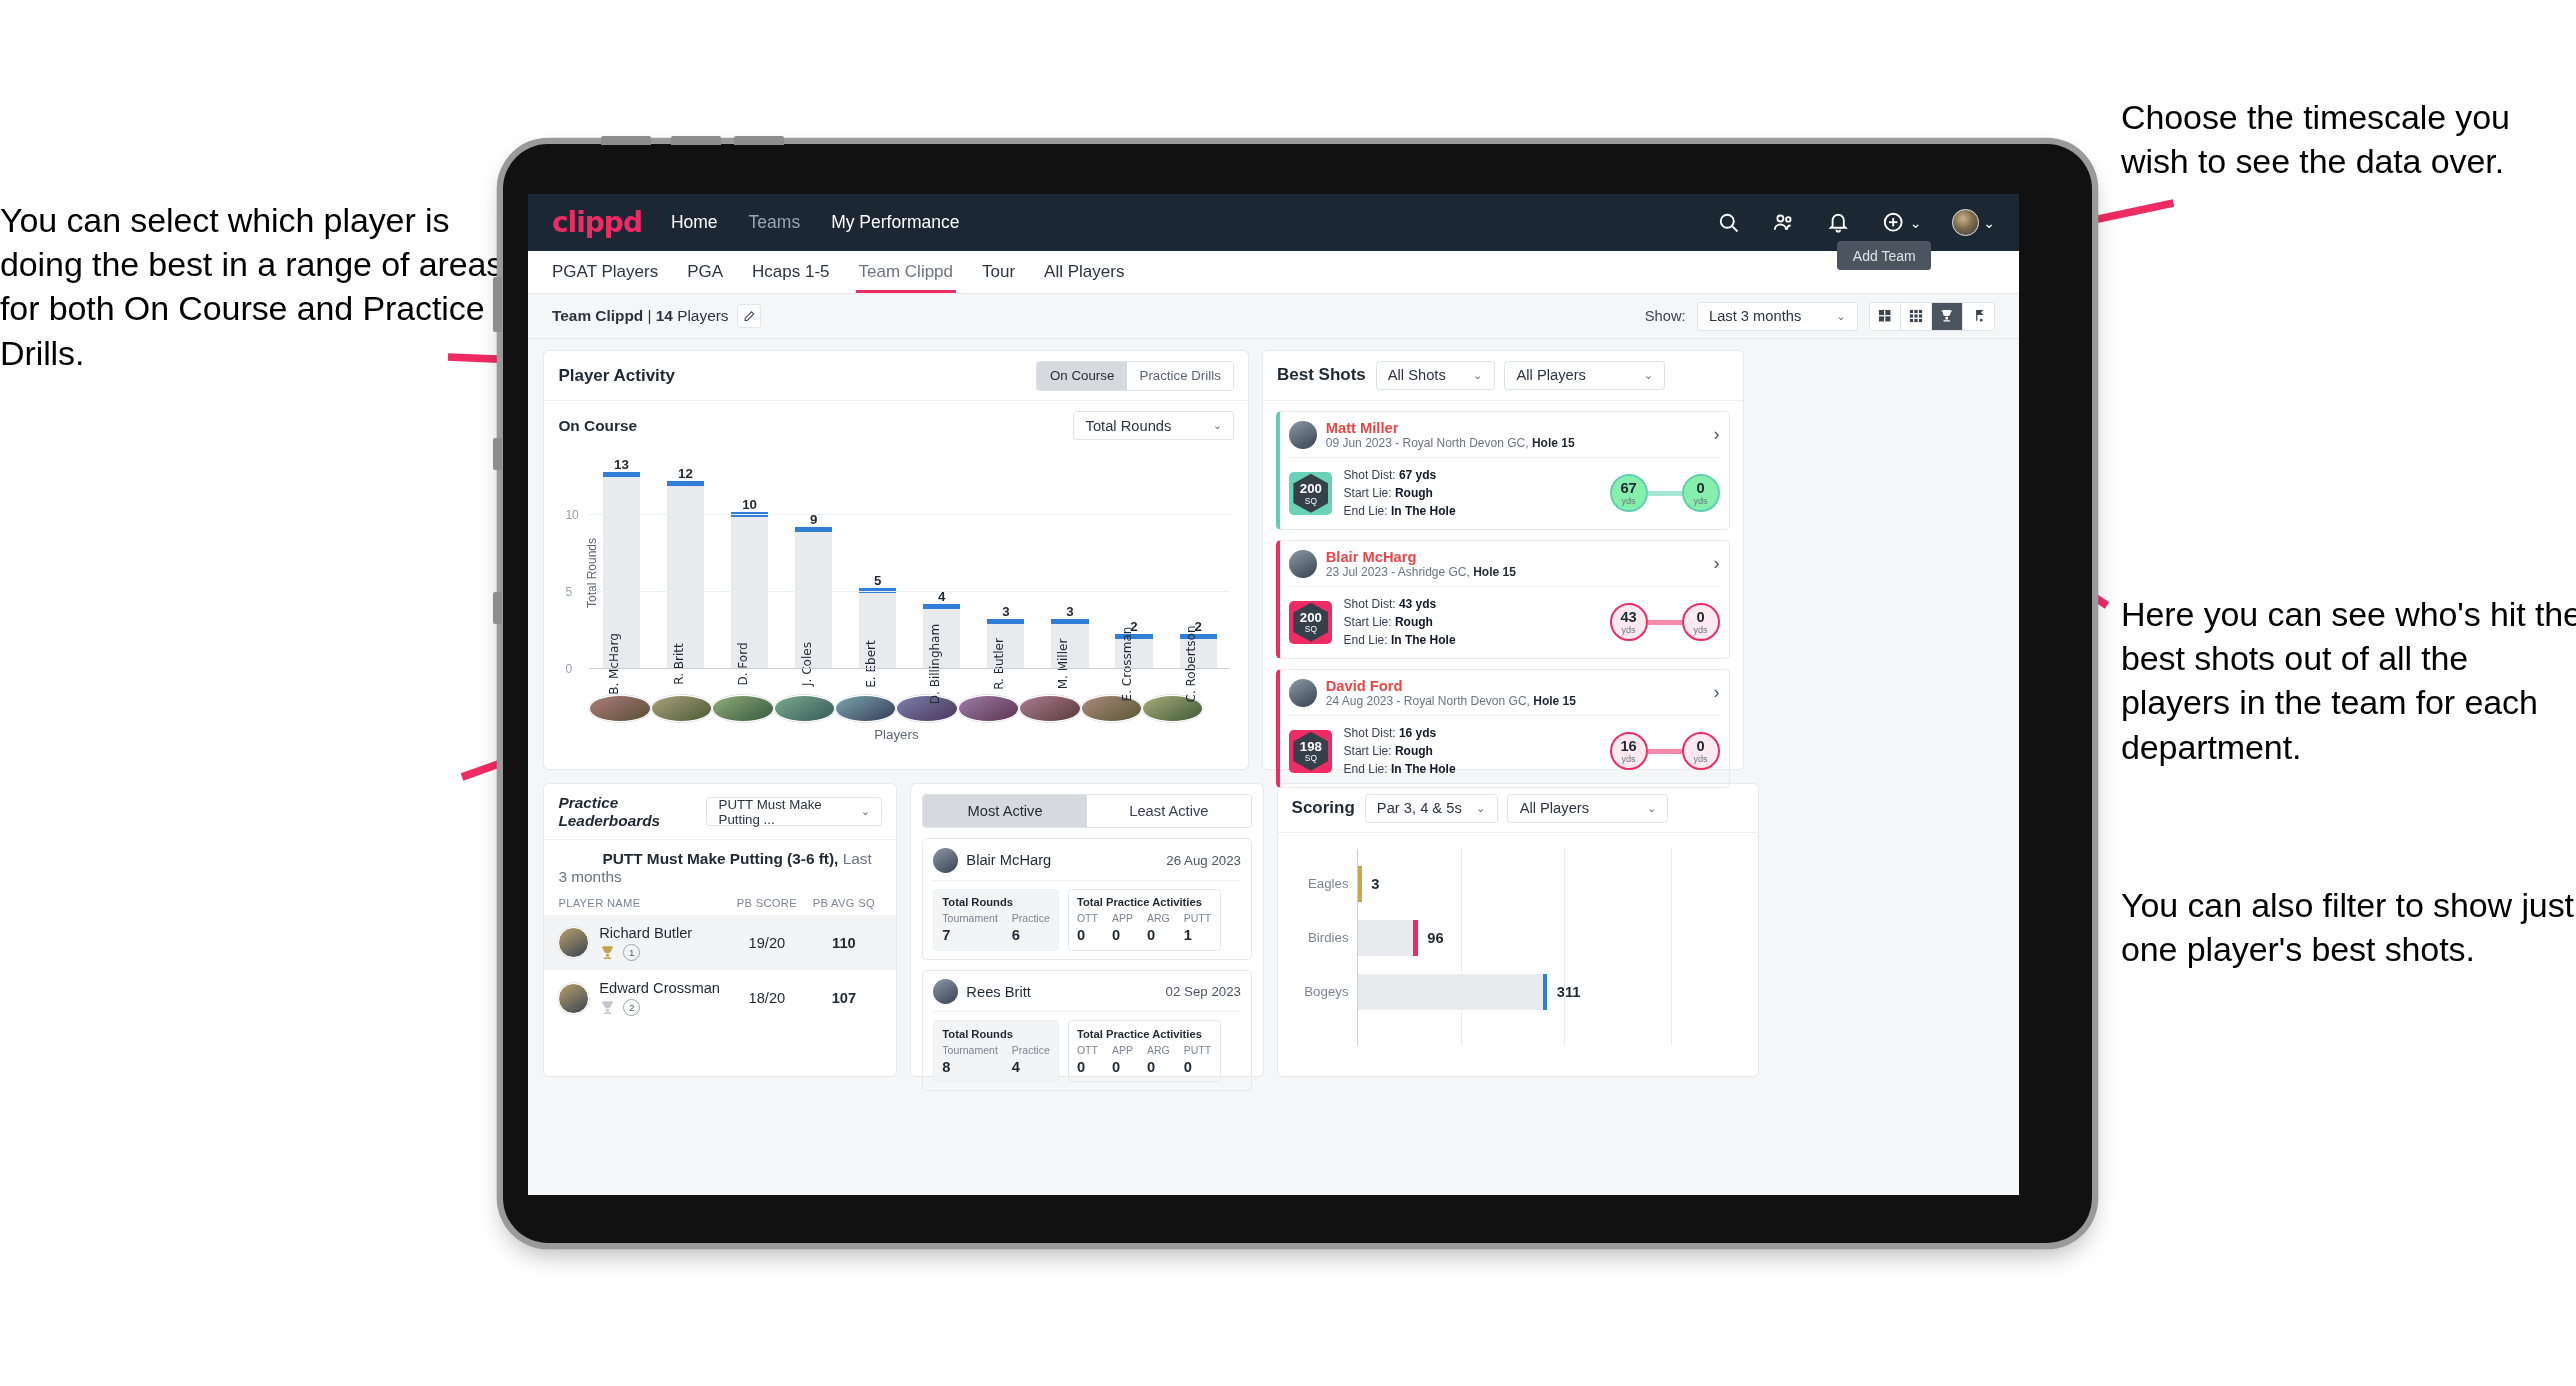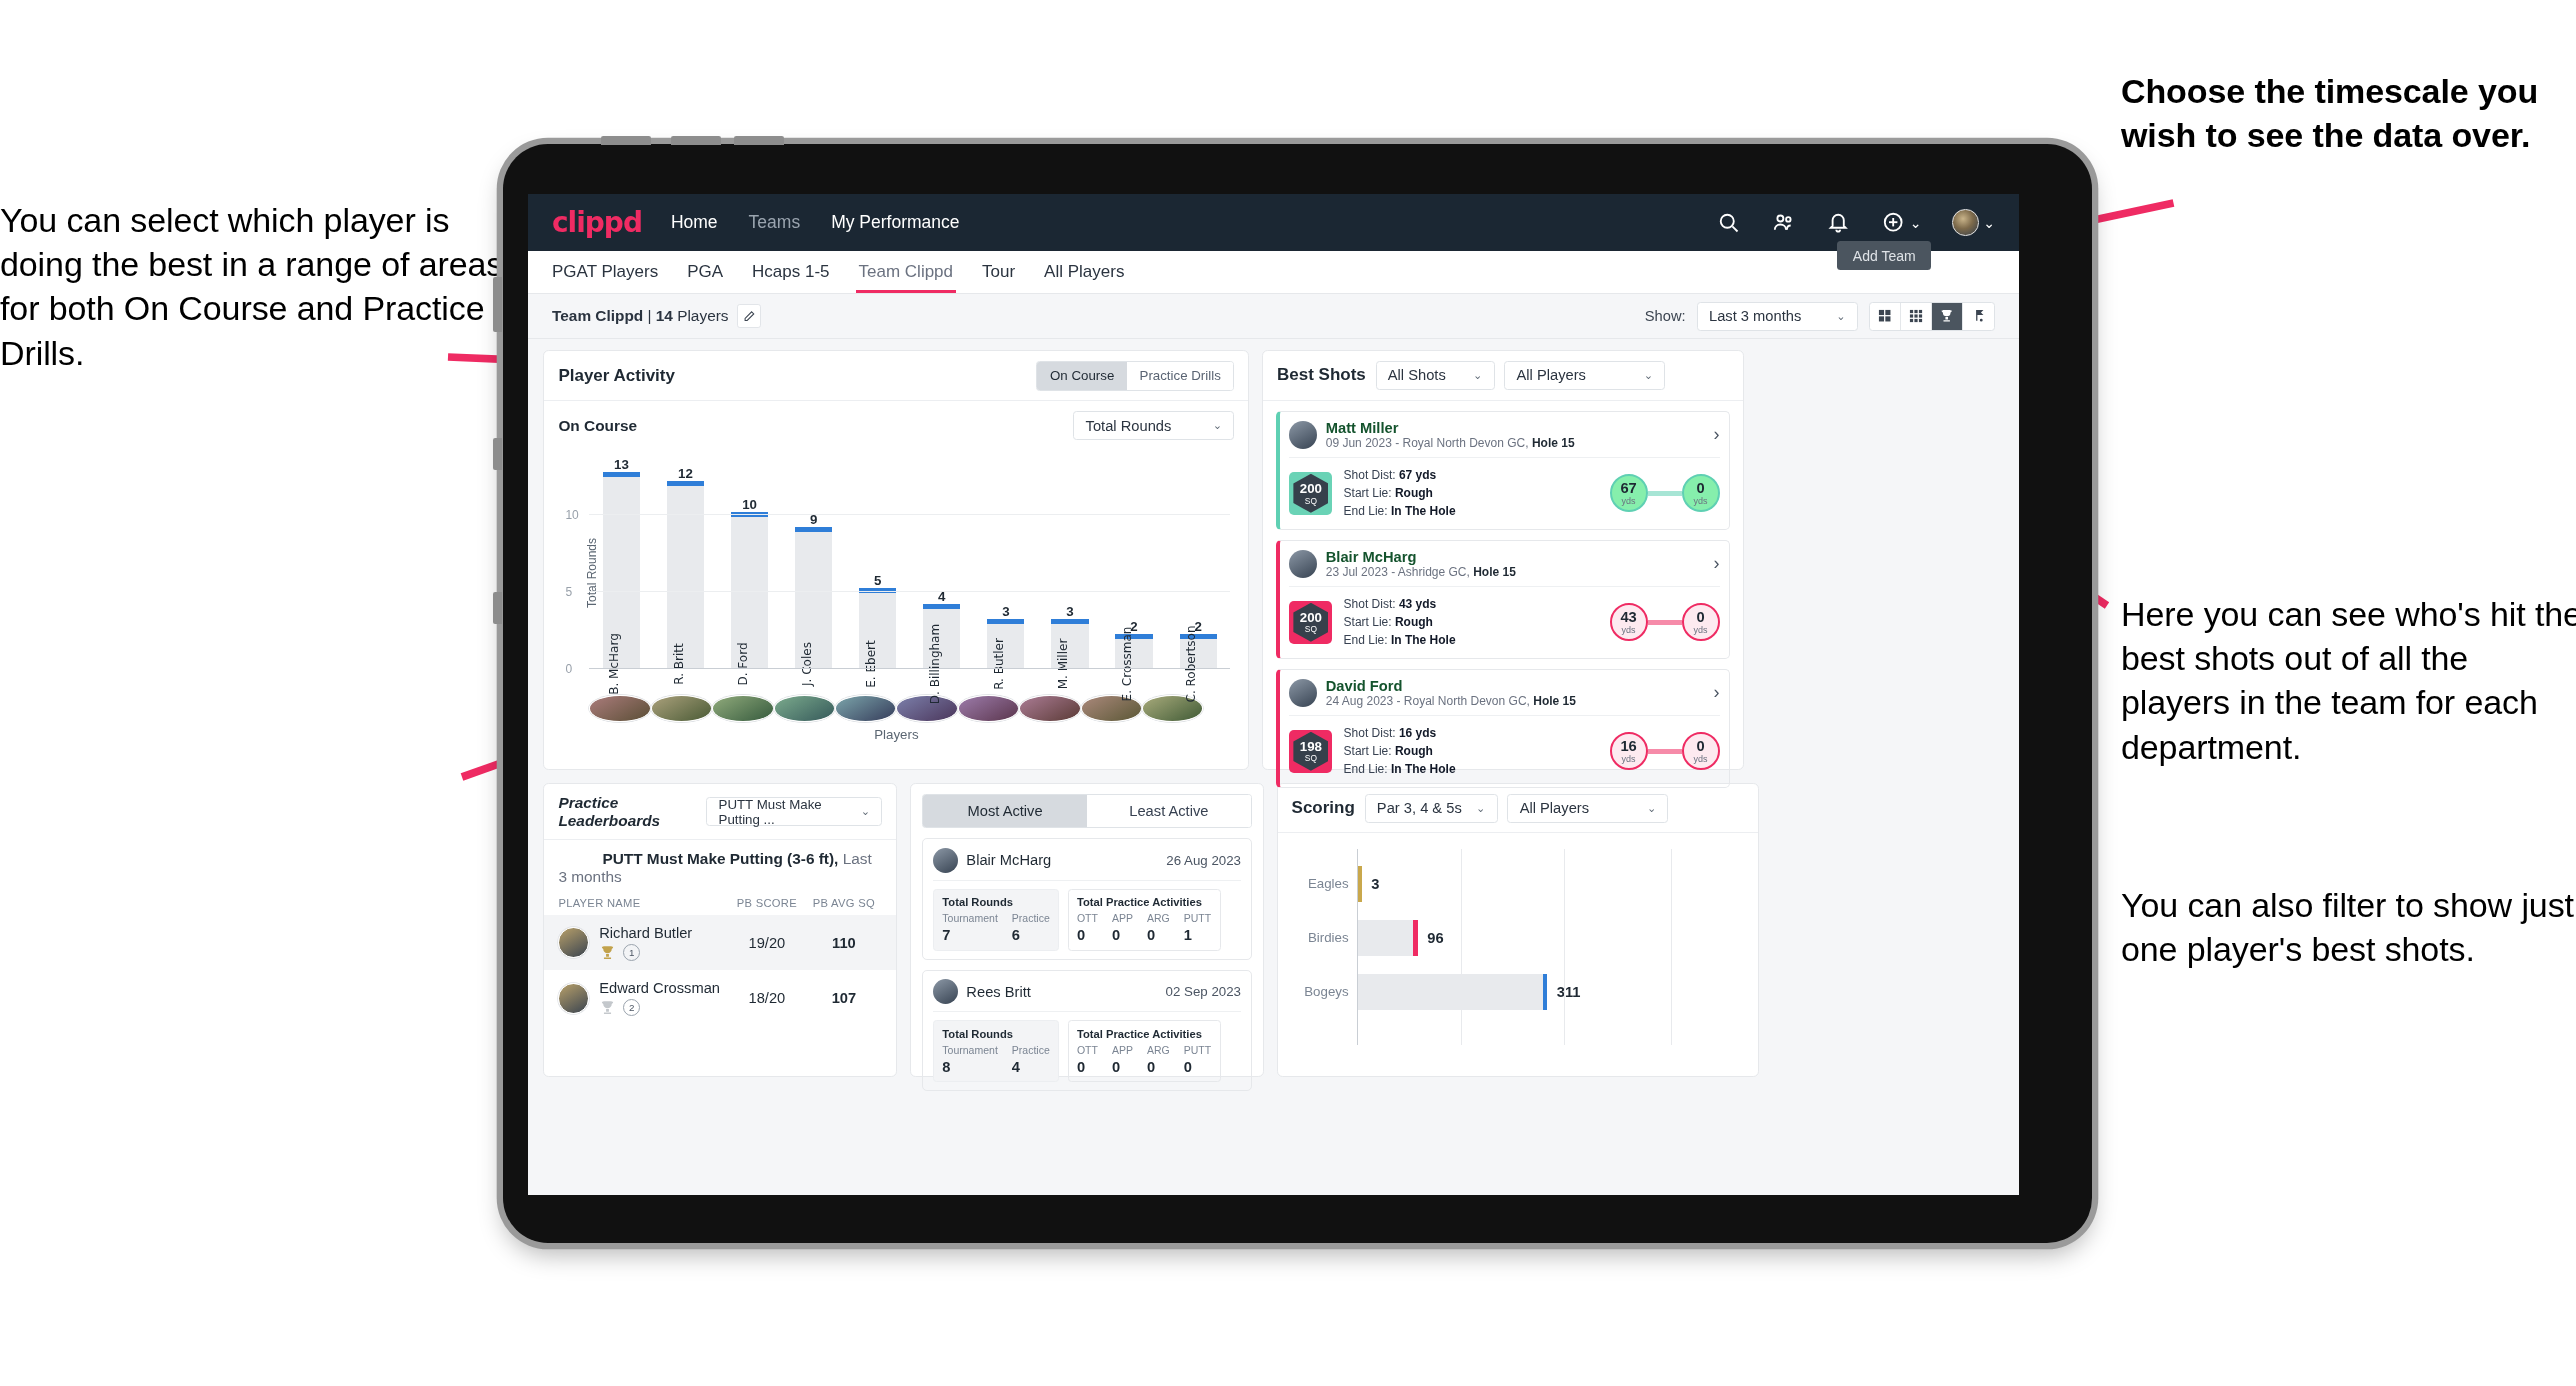--- a/index.html
+++ b/index.html
@@ -15,21 +15,21 @@
   .anno {
     position: absolute;
     color: #000;
     font-size: 34px;
     line-height: 1.30;
     letter-spacing: -0.1px;
     white-space: pre-line;
   }
   #anno-left-top   { left: 0px;    top: 198px;  width: 504px; }
   #anno-left-bot   { left: 0px;    top: 748px; width: 490px; }
-  #anno-right-top  { left: 2121px; top: 69px;  width: 448px; font-weight: bold; }
+  #anno-right-top  { left: 2121px; top: 95px;  width: 448px; }
   #anno-right-mid  { left: 2121px; top: 592px;  width: 462px; }
   #anno-right-bot  { left: 2121px; top: 883px; width: 462px; }
 
   
   .arrow { position: absolute; overflow: visible; pointer-events:none; }
 
   
   .tablet {
     position: absolute;
     left: 503px; top: 144px;
@@ -145,21 +145,21 @@
          background:linear-gradient(150deg,#6b7280,#2f3b4a);}
   .xlabel { text-align:center; font-size:13.3px; color:#5b6672; margin-top:5.6px;}
 
   
   #bs { width: 482px; height: 420px; }
   .bs-list { padding:9.8px 12.6px; display:flex; flex-direction:column; gap:9.8px;}
   .shot { border:0.7px solid #e6e8eb; border-radius:4.9px; border-left:4.9px solid #ef2b63; padding:8.4px 9.8px; position:relative;}
   .shot.teal { border-left-color:#5fd0b3; }
   .shot-top { display:flex; align-items:center; gap:8.4px; padding-bottom:7px; border-bottom:0.7px solid #eef0f2;}
   .sav { width:28px;height:28px;border-radius:50%; background:linear-gradient(150deg,#8c98a6,#374352); flex:none;}
-  .sname { font-size:14.7px; font-weight:700; color:#14532d;}
+  .sname { font-size:14.7px; font-weight:700; color:#ef4444;}
   .smeta { font-size:12px; color:#6b7280; }
   .smeta b { color:#1f2933; }
   .sarrow { margin-left:auto; font-size:18px; color:#4b5563; }
   .shot-body { display:flex; align-items:center; gap:11.2px; padding-top:8.4px; }
   .sqbox { width:43px;height:43px;border-radius:4.9px;background:#ef2b63;display:flex;align-items:center;justify-content:center;flex:none;}
   .sqbox.teal { background:#6ad3b6; }
   .hexw { position:relative; width:35px; height:39px; display:flex; flex-direction:column; align-items:center; justify-content:center;
           background:#36404b; clip-path: polygon(50% 0%, 100% 25%, 100% 75%, 50% 100%, 0% 75%, 0% 25%); color:#fff;}
   .hexw .n { font-size:13.3px; font-weight:700; line-height:1;}
   .hexw .s { font-size:8.4px; line-height:1; margin-top:1.4px;}

